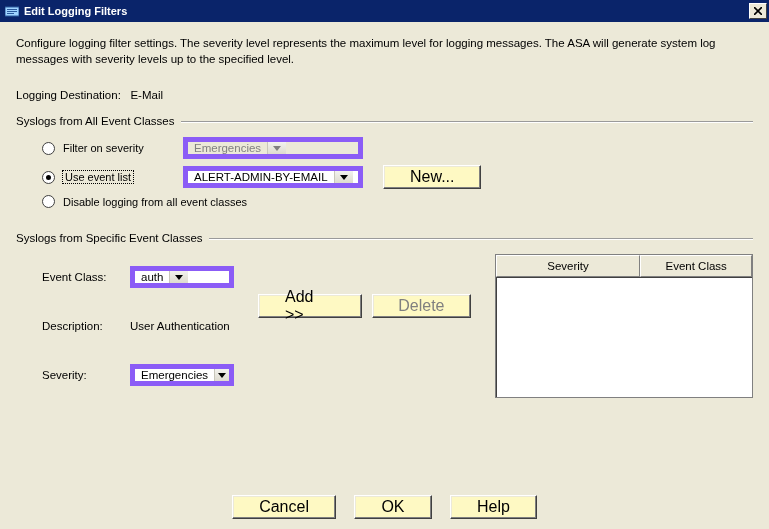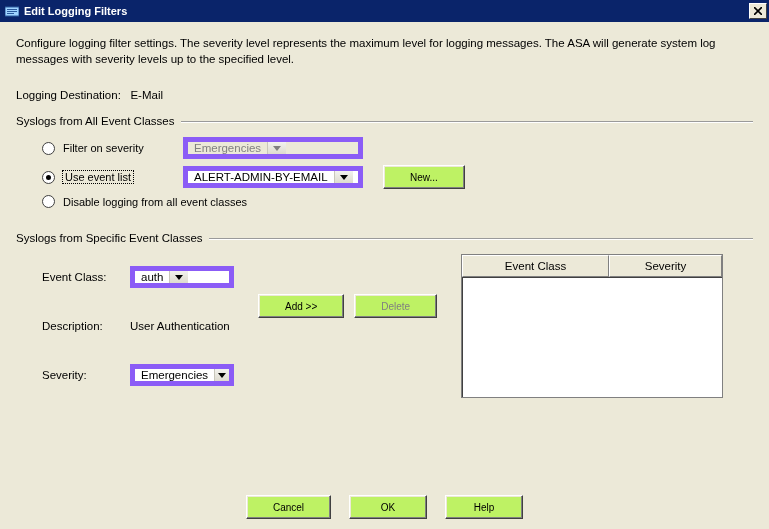--- a/index.html
+++ b/index.html
@@ -147,26 +147,26 @@
     border-right: 4px solid transparent;
     border-top: 5px solid #000;
   }
   .select.disabled .arrow-btn::after {
     border-top-color: #808080;
   }
   .btn {
     height: 24px;
     min-width: 78px;
     padding: 0 26px;
-    background: #bef264;
+    background: #fef9c3;
     border: 1px solid #404040;
     border-top-color: #fff;
     border-left-color: #fff;
     box-shadow: inset -1px -1px 0 #808080, inset 1px 1px 0 #ece9d8;
-    font-size: 10px;
+    font-size: 16px;
     display: inline-flex;
     align-items: center;
     justify-content: center;
     cursor: pointer;
     box-sizing: border-box;
   }
   .btn.disabled {
     color: #808080;
     cursor: default;
   }
@@ -313,22 +313,22 @@
         </span>
       </div>
 
       <div class="specific-mid">
         <span class="btn" style="min-width:72px">Add &gt;&gt;</span>
         <span class="btn disabled" style="min-width:72px">Delete</span>
       </div>
 
       <div class="table-container">
         <div class="table-head">
+          <div class="col">Severity</div>
           <div class="col">Event Class</div>
-          <div class="col">Severity</div>
         </div>
         <div class="table-body"></div>
       </div>
     </div>
   </div>
 
   <div class="footer-btns">
     <span class="btn">Cancel</span>
     <span class="btn">OK</span>
     <span class="btn">Help</span>

